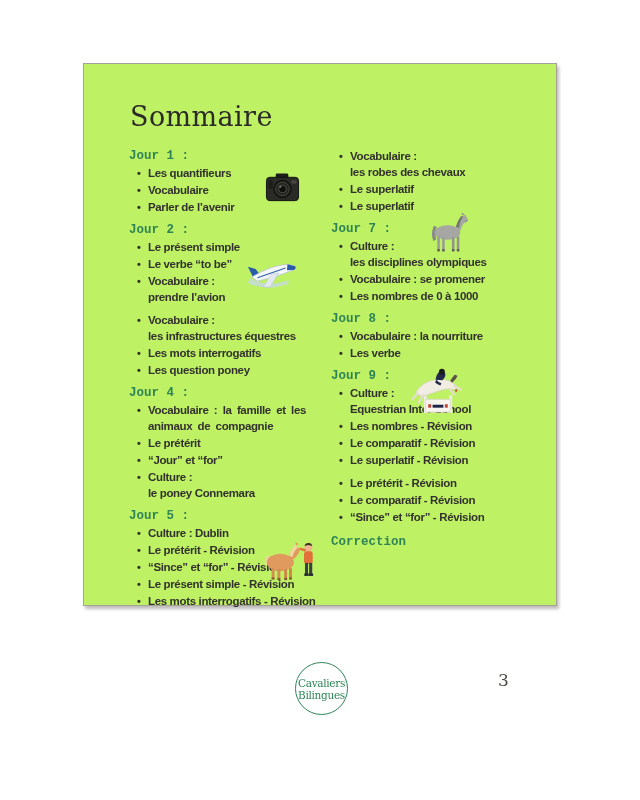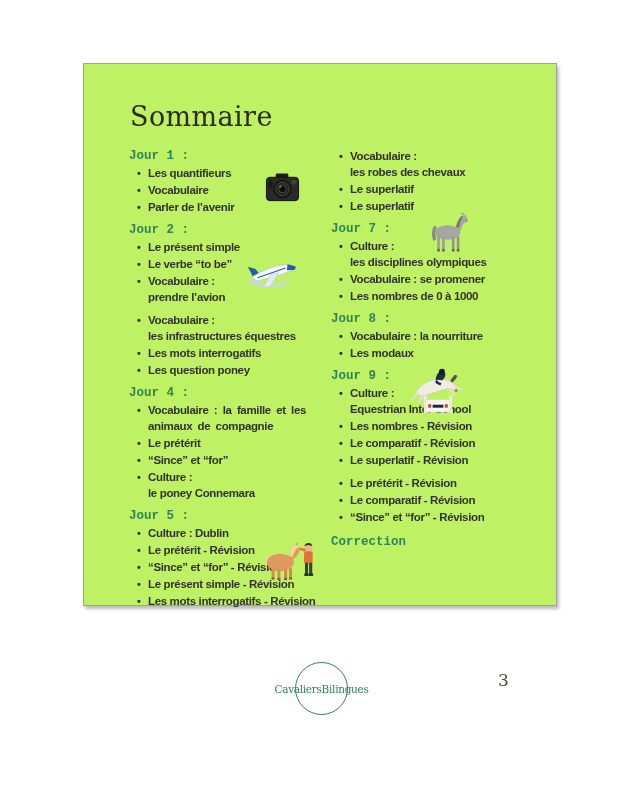--- a/index.html
+++ b/index.html
@@ -39,21 +39,21 @@
   .item-text.spread{word-spacing:2.5px;}
   .icon{position:absolute;}
   .icon-camera{left:181px;top:106px;}
   .icon-airplane{left:160px;top:184px;}
   .icon-horse{left:343px;top:147px;}
   .icon-jump{left:322px;top:303px;}
   .icon-pony{left:177px;top:472px;}
   .logo{
     position:absolute;left:211px;top:598px;width:53px;height:53px;
     border:1.6px solid #2e8456;border-radius:50%;
-    display:flex;flex-direction:row;align-items:center;justify-content:center;
+    display:flex;flex-direction:column;align-items:center;justify-content:center;
     box-sizing:border-box;
     text-align:center;
   }
   .logo span{
     font-family:"DejaVu Serif","Liberation Serif",serif;
     font-size:10.5px;line-height:12px;color:#2e8456;letter-spacing:-.3px;
   }
   .page-number{
     position:absolute;left:414px;top:606px;
     font-family:"DejaVu Serif","Liberation Serif",serif;
@@ -120,21 +120,21 @@
           <span class="bullet">•</span>
           <span class="item-text spread">Vocabulaire : la famille et les
 animaux de compagnie</span>
         </div>
         <div class="item">
           <span class="bullet">•</span>
           <span class="item-text">Le prétérit</span>
         </div>
         <div class="item">
           <span class="bullet">•</span>
-          <span class="item-text">“Since” et “for”</span>
+          <span class="item-text">“Jour” et “for”</span>
         </div>
         <div class="item">
           <span class="bullet">•</span>
           <span class="item-text">Culture :
 le poney Connemara</span>
         </div>
       </div>
       <div class="section">
         <div class="jour-title">Jour 5 :</div>
         <div class="item">
@@ -192,21 +192,21 @@
         </div>
       </div>
       <div class="section">
         <div class="jour-title">Jour 8 :</div>
         <div class="item">
           <span class="bullet">•</span>
           <span class="item-text">Vocabulaire : la nourriture</span>
         </div>
         <div class="item">
           <span class="bullet">•</span>
-          <span class="item-text">Les modaux</span>
+          <span class="item-text">Les verbe</span>
         </div>
       </div>
       <div class="section">
         <div class="jour-title">Jour 9 :</div>
         <div class="item">
           <span class="bullet">•</span>
           <span class="item-text">Culture :
 Equestrian Inter School</span>
         </div>
         <div class="item">

